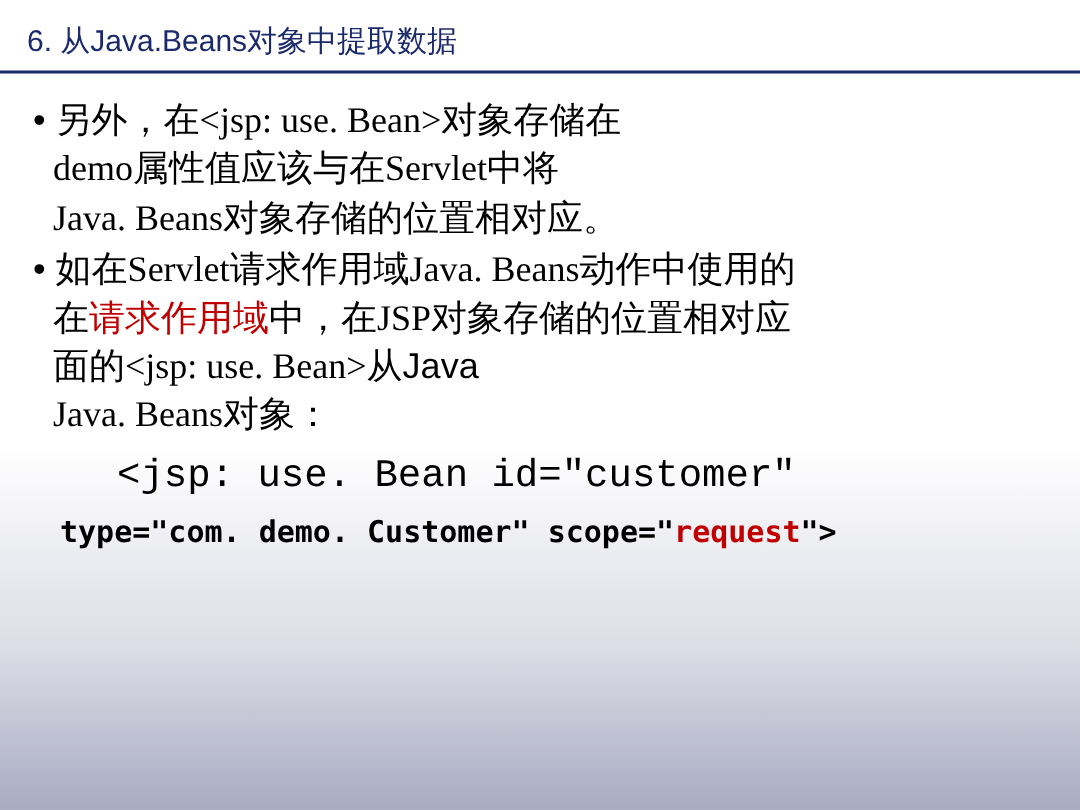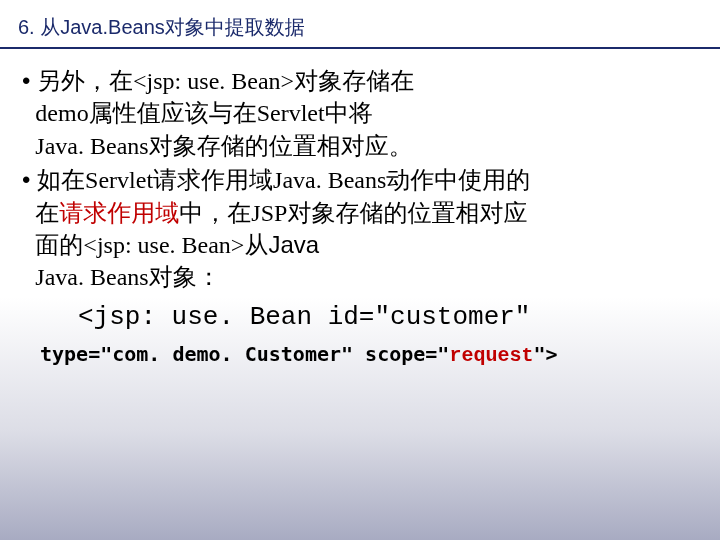--- a/index.html
+++ b/index.html
@@ -49,21 +49,20 @@
   .code-line2 {
     font-family: "SimHei","Microsoft YaHei",monospace;
     font-size: 20px;
     color: #000;
     padding-left: 18px;
     margin-top: 6px;
     font-weight: bold;
   }
   .code-line2 .redb {
     color: #c00000;
-    font-family: Liberation Mono, monospace;
   }
 </style>
 </head>
 <body>
 
 <div class="title">6. 从Java.Beans对象中提取数据</div>
 
 <div class="content">
 
   <div class="bullet">

